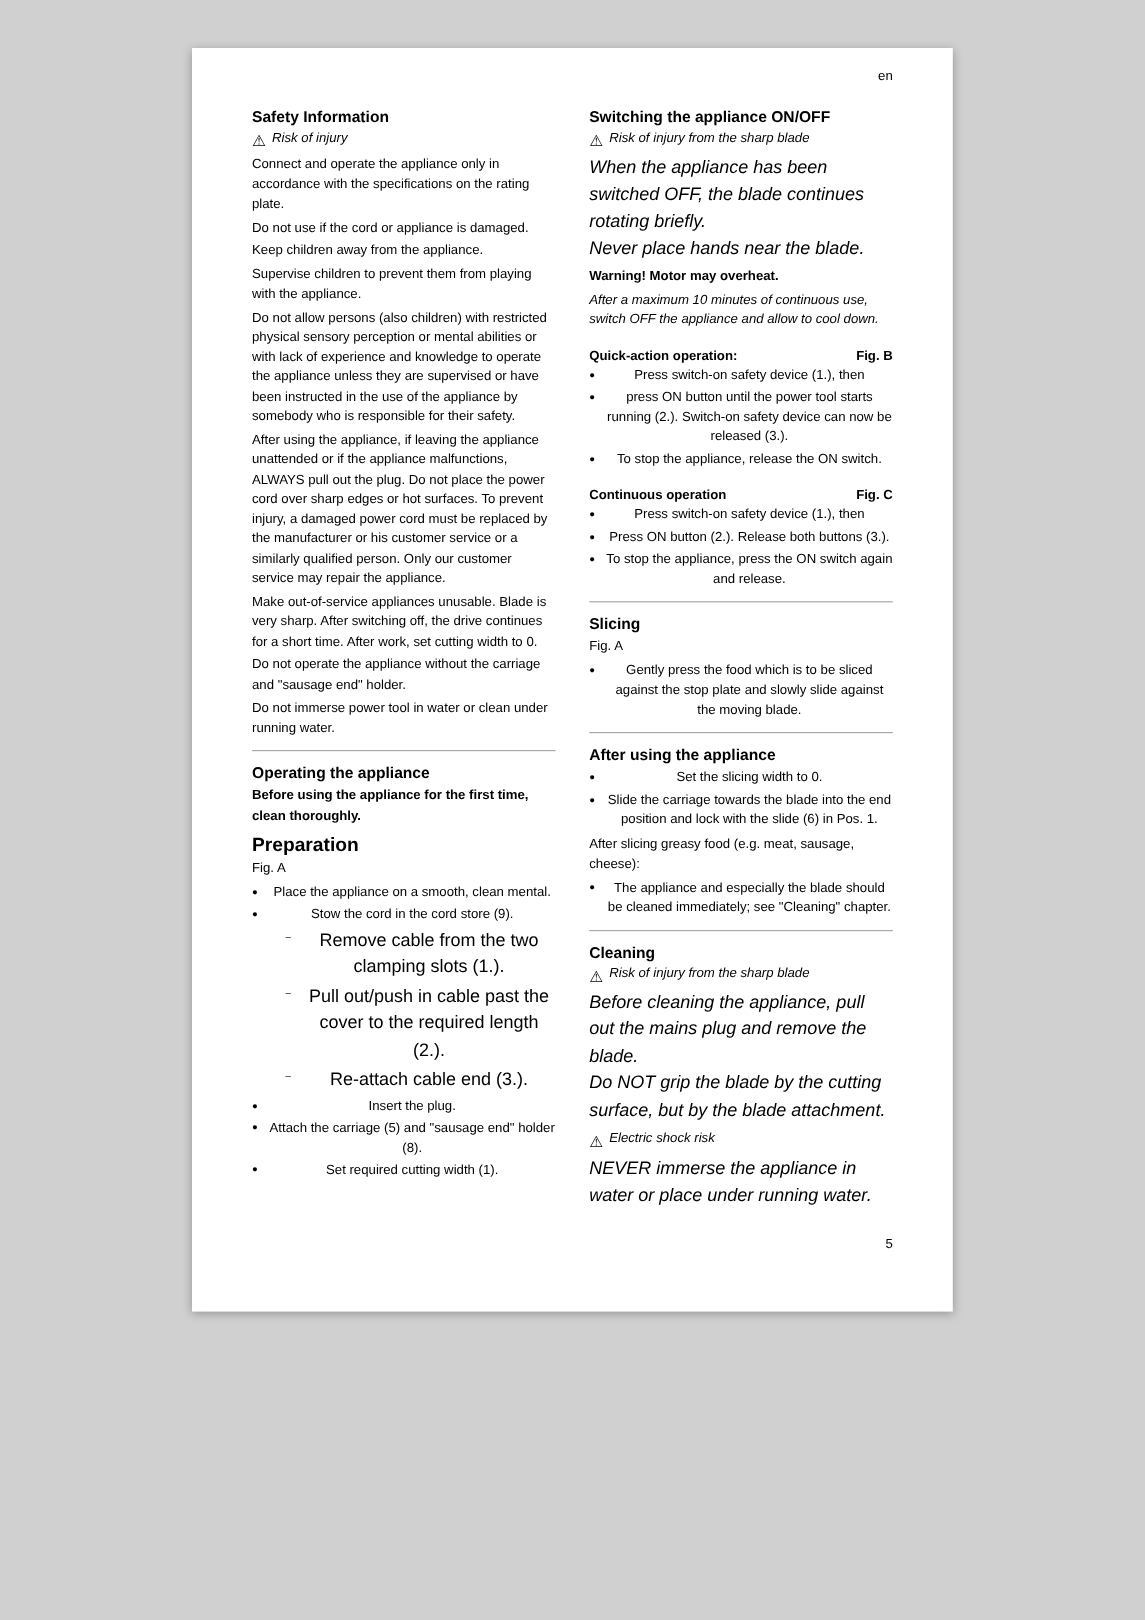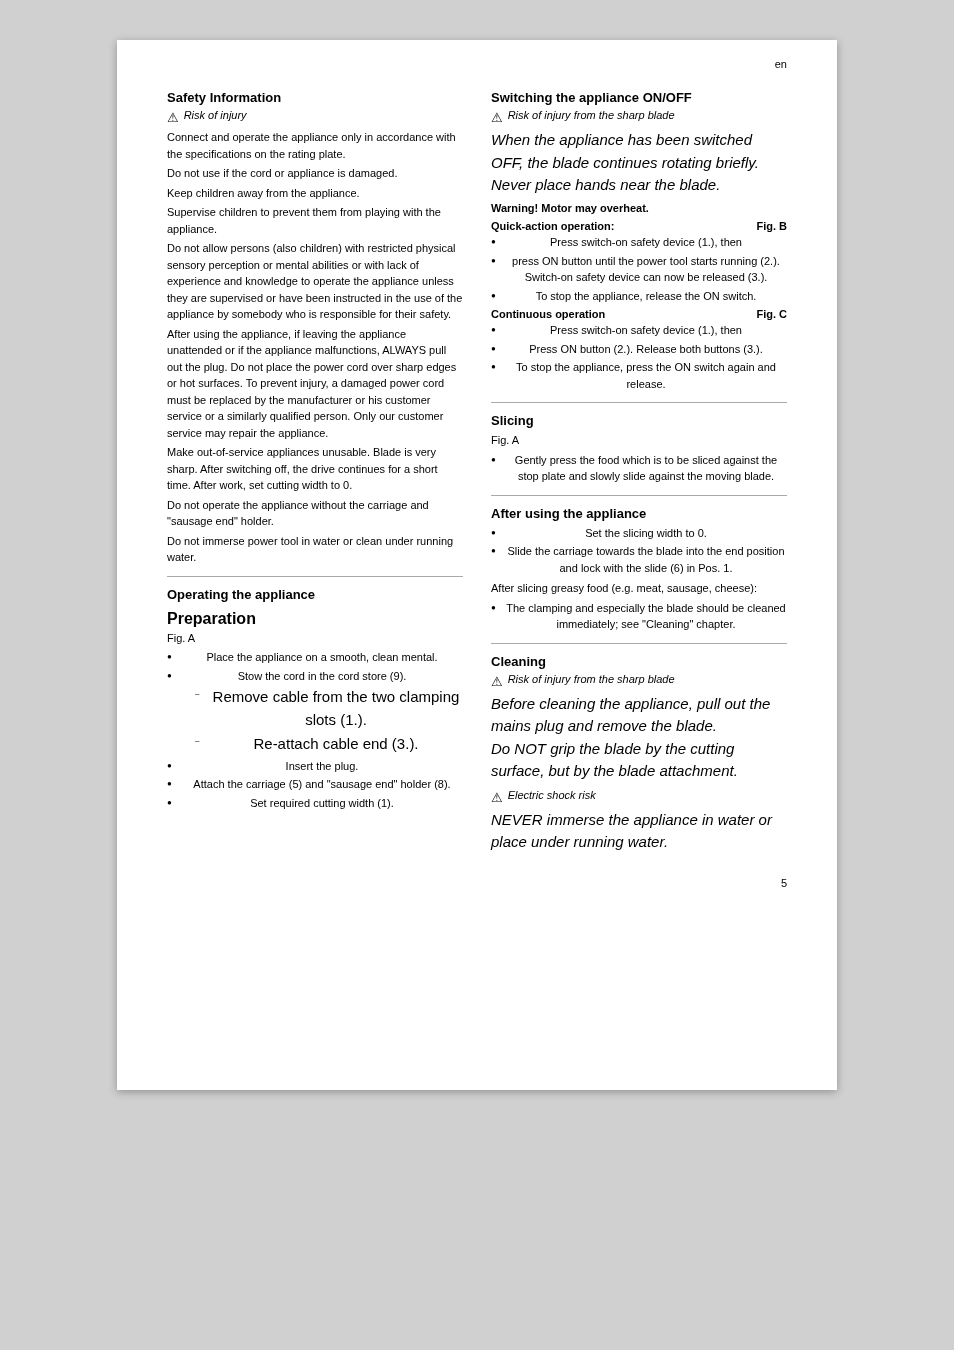--- a/index.html
+++ b/index.html
@@ -6,21 +6,21 @@
     body {
       background: #d0d0d0;
       display: flex;
       justify-content: center;
       align-items: flex-start;
       min-height: 1350px;
       font-family: Arial, Helvetica, sans-serif;
       font-size: 11px;
     }
     .page {
-      width: 720px;
+      width: 634px;
       min-height: 1050px;
       background: #fff;
       margin: 40px auto;
       padding: 40px 50px 50px 50px;
       position: relative;
       box-shadow: 0 2px 8px rgba(0,0,0,0.3);
     }
     .page-number-top {
       position: absolute;
       top: 18px;
@@ -106,21 +106,21 @@
     .sub-list li::before {
       content: '–';
       position: absolute;
       left: 0;
     }
     .fig-label-row {
       display: flex;
       justify-content: space-between;
       font-size: 11px;
       font-weight: bold;
-      margin-top: 4px;
+      margin-top: 16px;
       margin-bottom: 2px;
     }
     .section-divider {
       border-top: 1px solid #aaa;
       margin: 10px 0 6px 0;
     }
     .bold { font-weight: bold; }
     .italic { font-style: italic; }
     .page-num-bottom {
       text-align: right;
@@ -152,30 +152,32 @@
       <p>Supervise children to prevent them from playing with the appliance.</p>
       <p>Do not allow persons (also children) with restricted physical sensory perception or mental abilities or with lack of experience and knowledge to operate the appliance unless they are supervised or have been instructed in the use of the appliance by somebody who is responsible for their safety.</p>
       <p>After using the appliance, if leaving the appliance unattended or if the appliance malfunctions, ALWAYS pull out the plug. Do not place the power cord over sharp edges or hot surfaces. To prevent injury, a damaged power cord must be replaced by the manufacturer or his customer service or a similarly qualified person. Only our customer service may repair the appliance.</p>
       <p>Make out-of-service appliances unusable. Blade is very sharp. After switching off, the drive continues for a short time. After work, set cutting width to 0.</p>
       <p>Do not operate the appliance without the carriage and "sausage end" holder.</p>
       <p>Do not immerse power tool in water or clean under running water.</p>
 
       <div class="section-divider"></div>
 
       <h2>Operating the appliance</h2>
+      <p class="bold">Before using the appliance for the first time, clean thoroughly.</p>
 
       <h3>Preparation</h3>
       <p>Fig. A</p>
 
       <ul>
         <li>Place the appliance on a smooth, clean mental.</li>
         <li>
           <span>Stow the cord in the cord store (9).</span>
           <ul class="sub-list">
             <li>Remove cable from the two clamping slots (1.).</li>
+            <li>Pull out/push in cable past the cover to the required length (2.).</li>
             <li>Re-attach cable end (3.).</li>
           </ul>
         </li>
         <li>Insert the plug.</li>
         <li>Attach the carriage (5) and "sausage end" holder (8).</li>
         <li>Set required cutting width (1).</li>
       </ul>
 
     </div>
 
@@ -183,20 +185,21 @@
 
       <h2>Switching the appliance ON/OFF</h2>
 
       <div class="warning-block">
         <span class="warning-icon">⚠</span>
         <span class="warning-label">Risk of injury from the sharp blade</span>
       </div>
       <p class="italic warning-text">When the appliance has been switched OFF, the blade continues rotating briefly.<br>Never place hands near the blade.</p>
 
       <p class="bold">Warning! Motor may overheat.</p>
+      <p class="italic">After a maximum 10 minutes of continuous use, switch OFF the appliance and allow to cool down.</p>
 
       <div class="fig-label-row">
         <span class="bold">Quick-action operation:</span>
         <span class="bold">Fig. B</span>
       </div>
       <ul>
         <li>Press switch-on safety device (1.), then</li>
         <li>press ON button until the power tool starts running (2.). Switch-on safety device can now be released (3.).</li>
         <li>To stop the appliance, release the ON switch.</li>
       </ul>
@@ -221,21 +224,21 @@
 
       <div class="section-divider"></div>
 
       <h2>After using the appliance</h2>
       <ul>
         <li>Set the slicing width to 0.</li>
         <li>Slide the carriage towards the blade into the end position and lock with the slide (6) in Pos. 1.</li>
       </ul>
       <p>After slicing greasy food (e.g. meat, sausage, cheese):</p>
       <ul>
-        <li>The clamping and especially the blade should be cleaned immediately; see "Cleaning" chapter.</li>
+        <li>The appliance and especially the blade should be cleaned immediately; see "Cleaning" chapter.</li>
       </ul>
 
       <div class="section-divider"></div>
 
       <h2>Cleaning</h2>
 
       <div class="warning-block">
         <span class="warning-icon">⚠</span>
         <span class="warning-label">Risk of injury from the sharp blade</span>
       </div>

